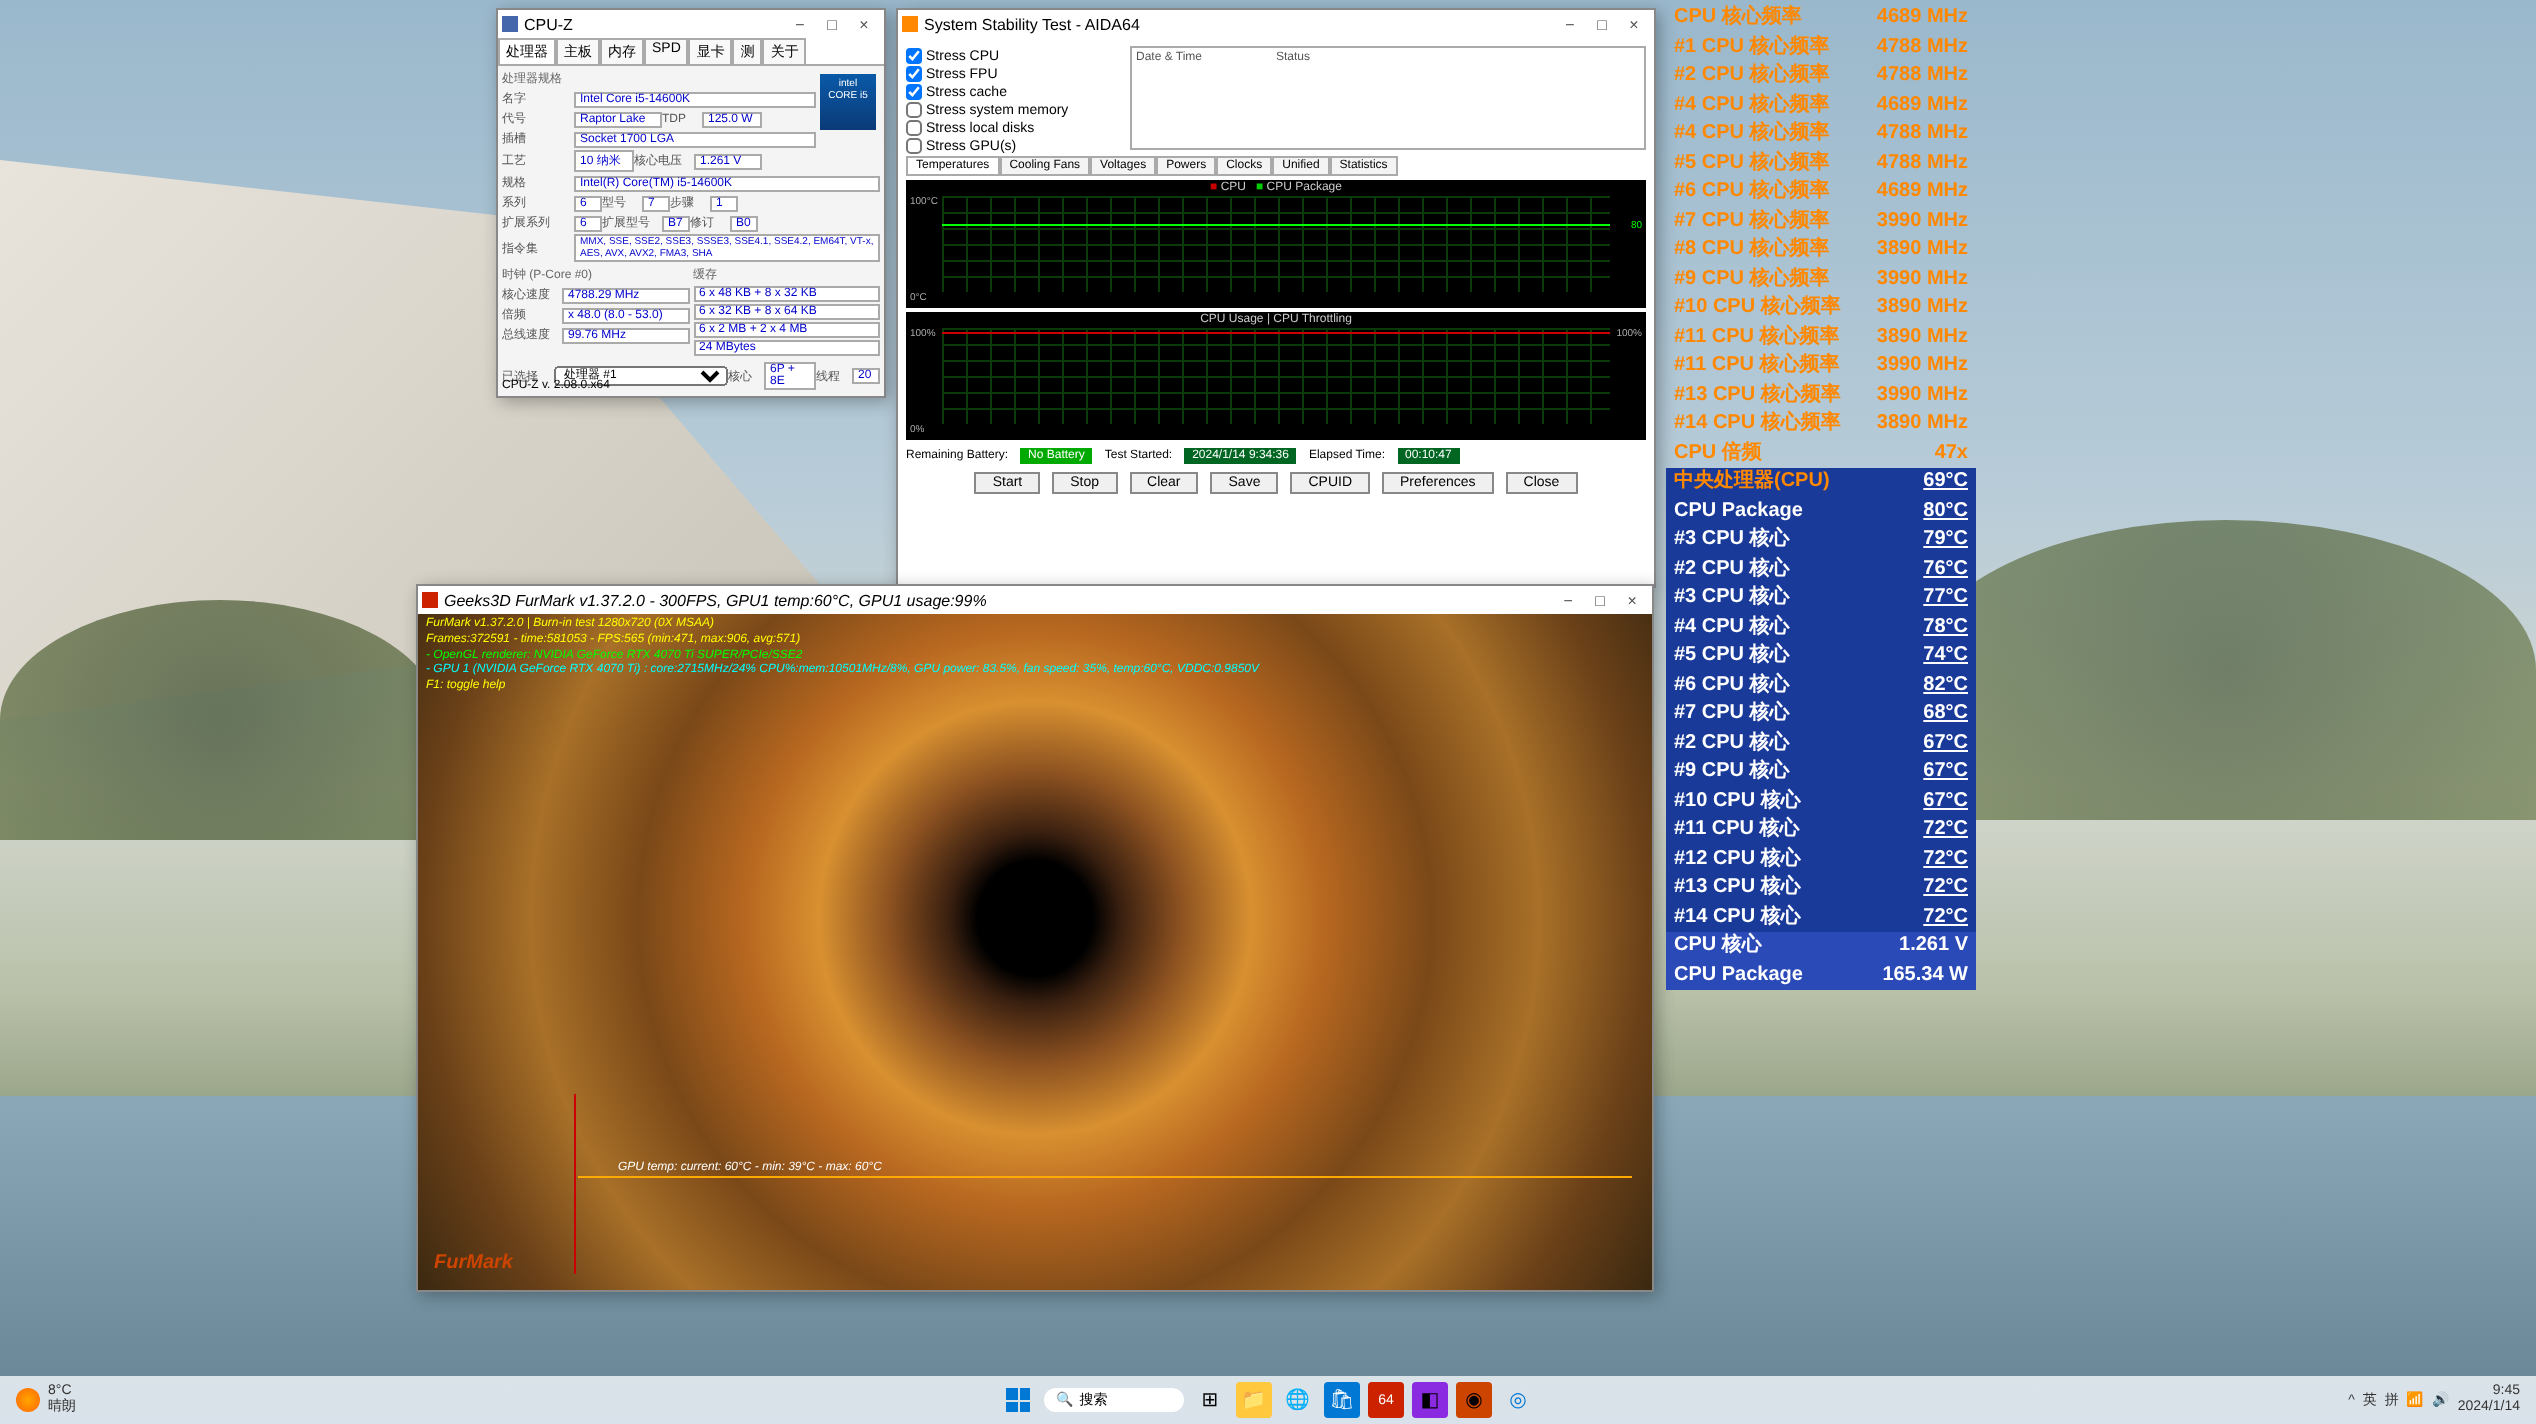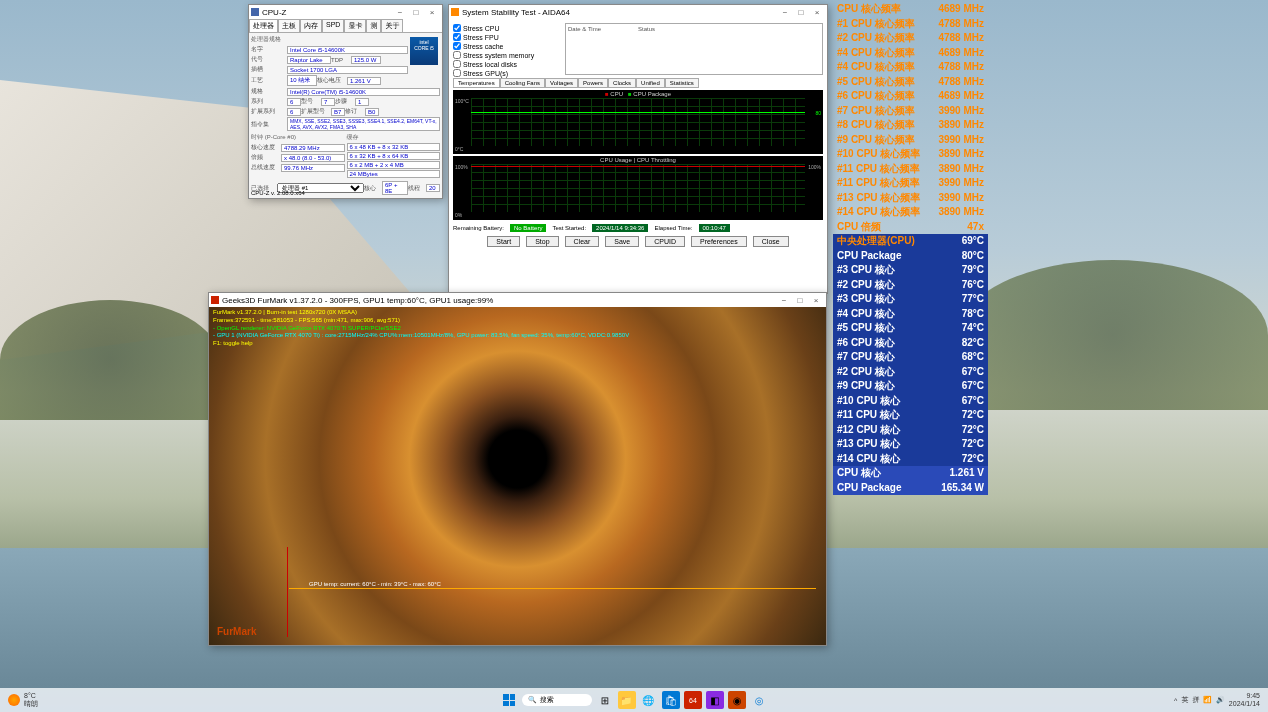--- a/index.html
+++ b/index.html
@@ -46,40 +46,40 @@
 .graph .legend { text-align:center; color:#ccc; font-size:6px; padding:1px;}
 .graph .ylabel { position:absolute; left:2px; font-size:5px;}
 .graph .line { position:absolute; height:1px; background:#0f0;}
 #aida .status { display:flex; gap:6px; align-items:center; margin:4px 0; font-size:6px;}
 #aida .status .pill { background:#0a0; color:#fff; padding:1px 4px;}
 #aida .status .pill.dark { background:#062;}
 #aida .btns { display:flex; gap:6px; justify-content:center; margin-top:2px;}
 #aida .btns button { font-size:7px; padding:1px 8px; border:1px solid #888; background:#f0f0f0;}
 
 
-#furmark { left:208px; top:292px; width:619px; height:354px; background:#c2410c;}
+#furmark { left:208px; top:292px; width:619px; height:354px; background:#c2410c;font-style:italic;}
 #furmark .titlebar { background:#fff;}
 #furmark .titlebar .icon-sq { background:#cc2200;}
 #furmark .render { position:absolute; top:14px; left:0; right:0; bottom:0; background:radial-gradient(circle at 50% 45%, #000 8%, #3a2010 12%, #8a5020 20%, #d89030 30%, #b86820 40%, #7a4818 55%, #a87028 70%, #6a4018 85%, #3a2810 100%);}
 #furmark .overlay-text { position:absolute; top:2px; left:4px; font-size:6px; line-height:1.3; color:#ff0; }
 #furmark .overlay-text .g { color:#0f0;}
 #furmark .overlay-text .c { color:#0ff;}
 #furmark .logo { position:absolute; bottom:8px; left:8px; color:#cc4400; font-size:10px; font-weight:bold;}
 #furmark .templine { position:absolute; bottom:56px; left:80px; right:10px; height:1px; background:#ffaa00;}
 #furmark .templabel { position:absolute; bottom:58px; left:100px; color:#fff; font-size:6px;}
 #furmark .vbar { position:absolute; bottom:8px; left:78px; width:1px; height:90px; background:#c00;}
 
 
 #osd { position:absolute; right:280px; top:2px; width:155px; font-size:10px; font-weight:bold; line-height:1.45;}
 #osd .row { display:flex; justify-content:space-between; padding:0 4px;}
 #osd .row .lbl { color:#ff8800;}
 #osd .row .v { color:#ff8800;}
 #osd .blue { background:#1a3a9a;}
 #osd .blue .lbl { color:#ff8800;}
-#osd .blue .v { color:#fff;}
+#osd .blue .v { color:#fff;text-decoration:underline;}
 #osd .blue2 { background:#2a4ab8;text-align:center;}
 #osd .blue2 .lbl { color:#fff;}
 #osd .blue2 .v { color:#fff;}
 
 
 #taskbar { position:absolute; bottom:0; left:0; right:0; height:24px; background:rgba(240,244,248,0.85); display:flex; align-items:center; padding:0 8px; font-size:8px;}
 #taskbar .weather { display:flex; align-items:center; gap:4px; font-size:7px; color:#333; line-height:1.1;}
 #taskbar .weather-icon { width:12px; height:12px; background:radial-gradient(circle,#ffa500,#ff6600); border-radius:50%;}
 #taskbar .center { position:absolute; left:50%; transform:translateX(-50%); display:flex; gap:4px; align-items:center;}
 #taskbar .tbicon { width:18px; height:18px; display:flex; align-items:center; justify-content:center; font-size:10px; border-radius:2px;}

